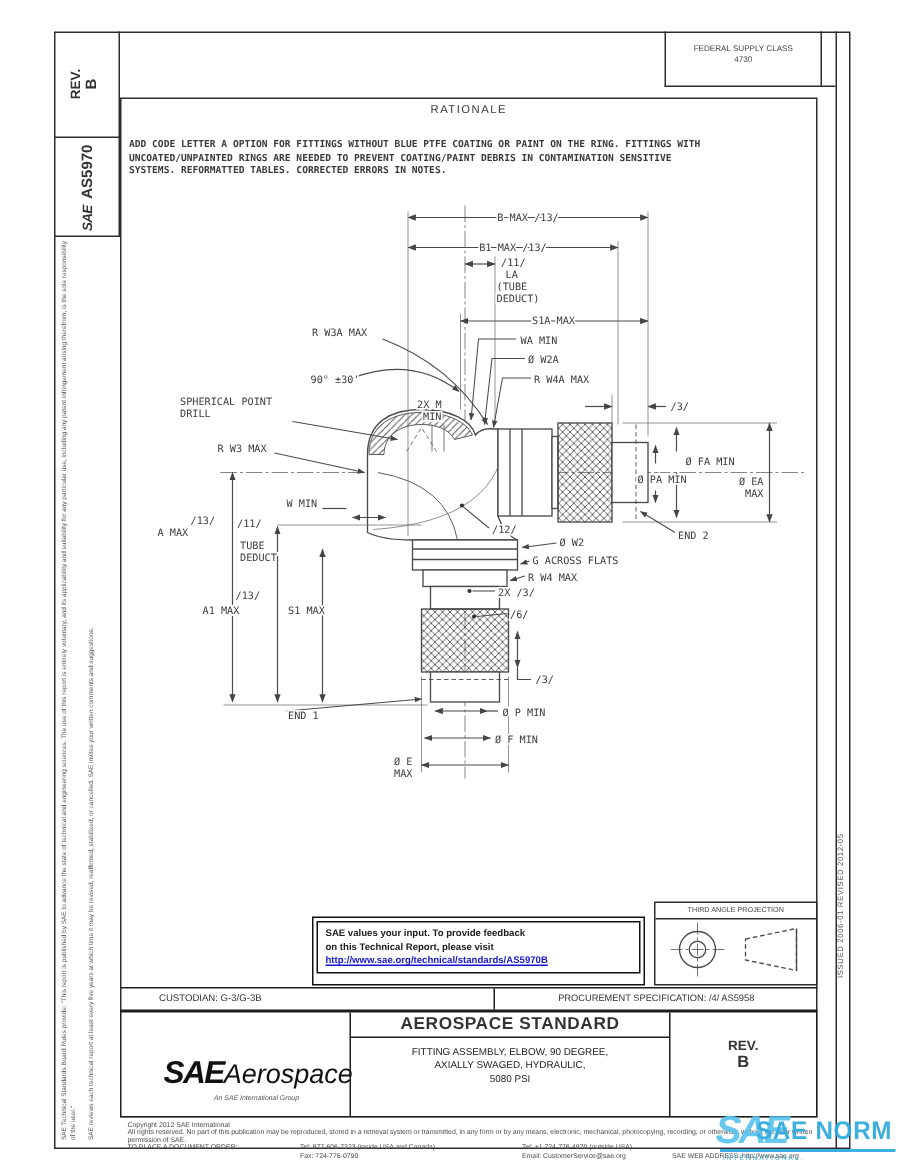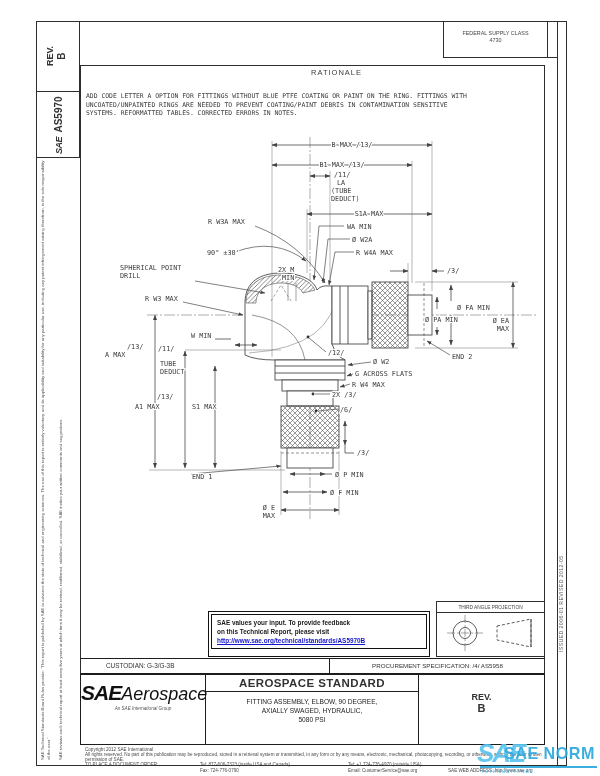--- a/index.html
+++ b/index.html
@@ -6,22 +6,22 @@
   .page{position:relative;width:600px;height:776px;background:#fff;overflow:hidden;
         font-family:"Liberation Sans",sans-serif;color:#333;}
   .abs{position:absolute;}
   .frame{position:absolute;border:1.5px solid #2e2e2e;box-sizing:border-box;background:transparent;}
   .vline{position:absolute;width:1px;background:#2e2e2e;}
   .hline{position:absolute;height:1px;background:#2e2e2e;}
   .rot{position:absolute;transform:rotate(-90deg);transform-origin:0 0;}
   .tiny{font-size:4.3px;line-height:5.6px;color:#555;}
   .mono{font-family:"DejaVu Sans Mono",monospace;}
   .fsc{font-size:5.4px;line-height:7px;text-align:center;color:#444;padding-top:9px;}
-  .rat-title{font-size:7.5px;letter-spacing:1px;text-align:center;color:#3a3a3a;padding-left:24px;}
-  .rat-body{font-size:6.4px;line-height:8.6px;color:#3a3a3a;width:392px;}
+  .rat-title{font-size:7.5px;letter-spacing:1px;text-align:center;color:#3a3a3a;}
+  .rat-body{font-size:6.4px;line-height:8.6px;color:#3a3a3a;width:392px;font-weight:bold;}
   .caption{font-size:6.6px;line-height:9px;text-align:center;color:#3a3a3a;width:465px;}
   .fb-outer{border:1.8px solid #111;background:#fff;}
   .fb-inner{margin:2px;border:1px solid #111;padding:3px 5px;font-size:6.4px;line-height:9px;
             font-weight:bold;color:#1a1a1a;}
   .fb-link{color:#1515cc;text-decoration:underline;}
   .proj{border:1.2px solid #2e2e2e;box-sizing:border-box;}
   .proj-title{font-size:4.8px;text-align:center;border-bottom:1px solid #2e2e2e;padding:3px 0 2px;color:#444;}
   .row-cell{box-sizing:border-box;font-size:6.4px;color:#333;}
   .tb{position:absolute;display:flex;box-sizing:border-box;border:1.5px solid #1d1d1d;background:#fff;}
   .tb-cell{box-sizing:border-box;border-right:1.2px solid #1d1d1d;position:relative;}
@@ -257,21 +257,21 @@
       </g>
     </svg>
   </div>
 
   <div class="abs" style="left:80px;top:658px;width:465px;height:16px;border-top:1.2px solid #1d1d1d;border-bottom:1.2px solid #1d1d1d;box-sizing:border-box;display:flex;">
     <div class="row-cell" style="width:250px;border-right:1.2px solid #1d1d1d;padding:3px 0 0 26px;">CUSTODIAN: G-3/G-3B</div>
     <div class="row-cell" style="flex:1;text-align:center;padding-top:3px;font-size:6.2px;">PROCUREMENT SPECIFICATION: /4/ AS5958</div>
   </div>
 
   <div class="tb" style="left:80px;top:674px;width:465px;height:71px;">
-    <div class="tb-cell" style="width:125px;text-align:center;padding-top:6px;">
+    <div class="tb-cell" style="width:125px;text-align:center;padding-top:29px;margin-left:28px;">
       <span class="logo-sae">SAE</span><span class="logo-aero">Aerospace</span>
       <div class="logo-sub">An SAE International Group</div>
     </div>
     <div class="tb-cell" style="width:213px;">
       <div class="as-head">AEROSPACE STANDARD</div>
       <div class="as-sub">
         <div>FITTING ASSEMBLY, ELBOW, 90 DEGREE,</div>
         <div>AXIALLY SWAGED, HYDRAULIC,</div>
         <div>5080 PSI</div>
       </div>

